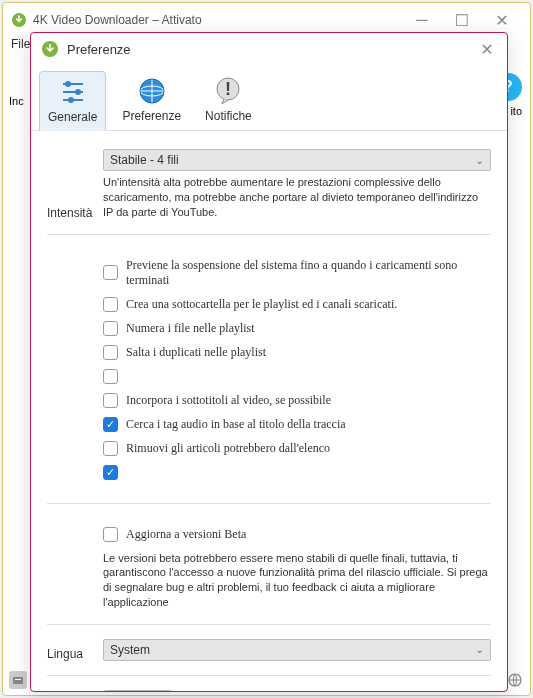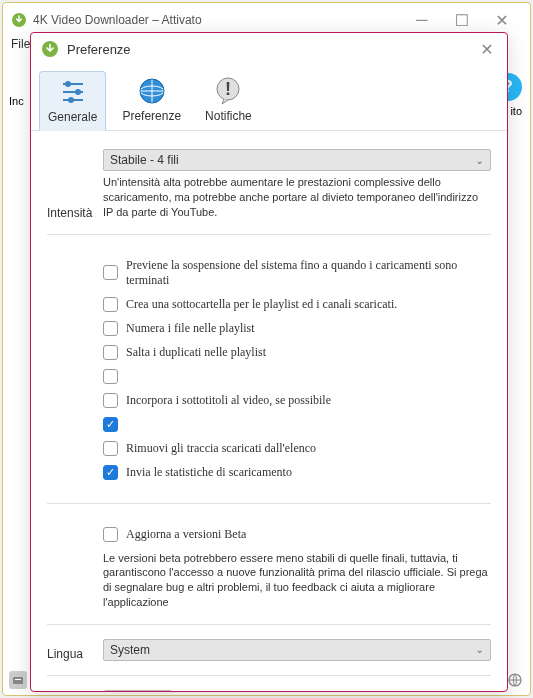--- a/index.html
+++ b/index.html
@@ -175,28 +175,28 @@
           </div>
           <div class="checkbox-row">
             <span class="cb"></span>
           </div>
           <div class="checkbox-row">
             <span class="cb"></span>
             <span class="cb-label">Incorpora i sottotitoli al video, se possibile</span>
           </div>
           <div class="checkbox-row">
             <span class="cb checked"></span>
-          </div>
-          <div class="checkbox-row">
-            <span class="cb"></span>
-            <span class="cb-label">Rimuovi gli traccia scaricati dall'elenco</span>
+            <span class="cb-label">Cerca i tag audio in base al titolo della traccia</span>
+          </div>
+          <div class="checkbox-row">
+            <span class="cb"></span>
+            <span class="cb-label">Rimuovi gli articoli potrebbero dall'elenco</span>
           </div>
           <div class="checkbox-row">
             <span class="cb checked"></span>
-            <span class="cb-label">Invia le statistiche di scaricamento</span>
           </div>
         </div>
     </div>
 
     <div class="sep"></div>
 
     <div class="row">
       <div class="label-col"></div>
       <div class="field-col">
         <div class="checkbox-row">

